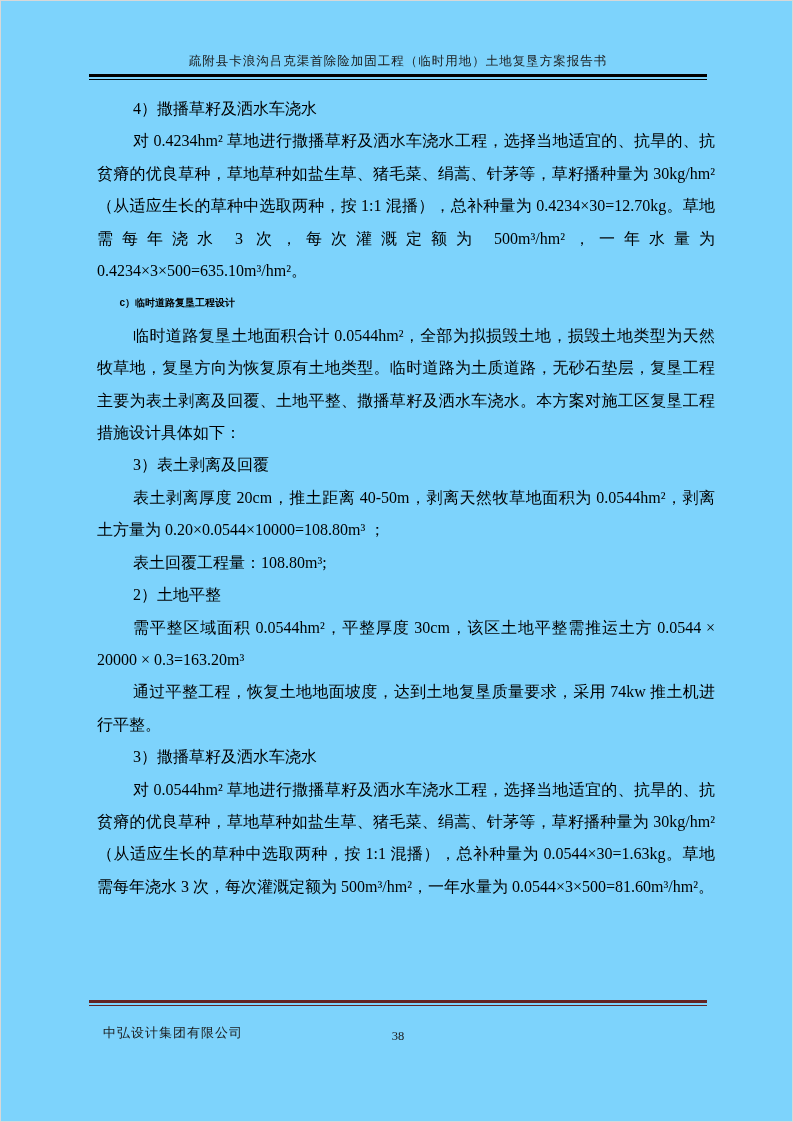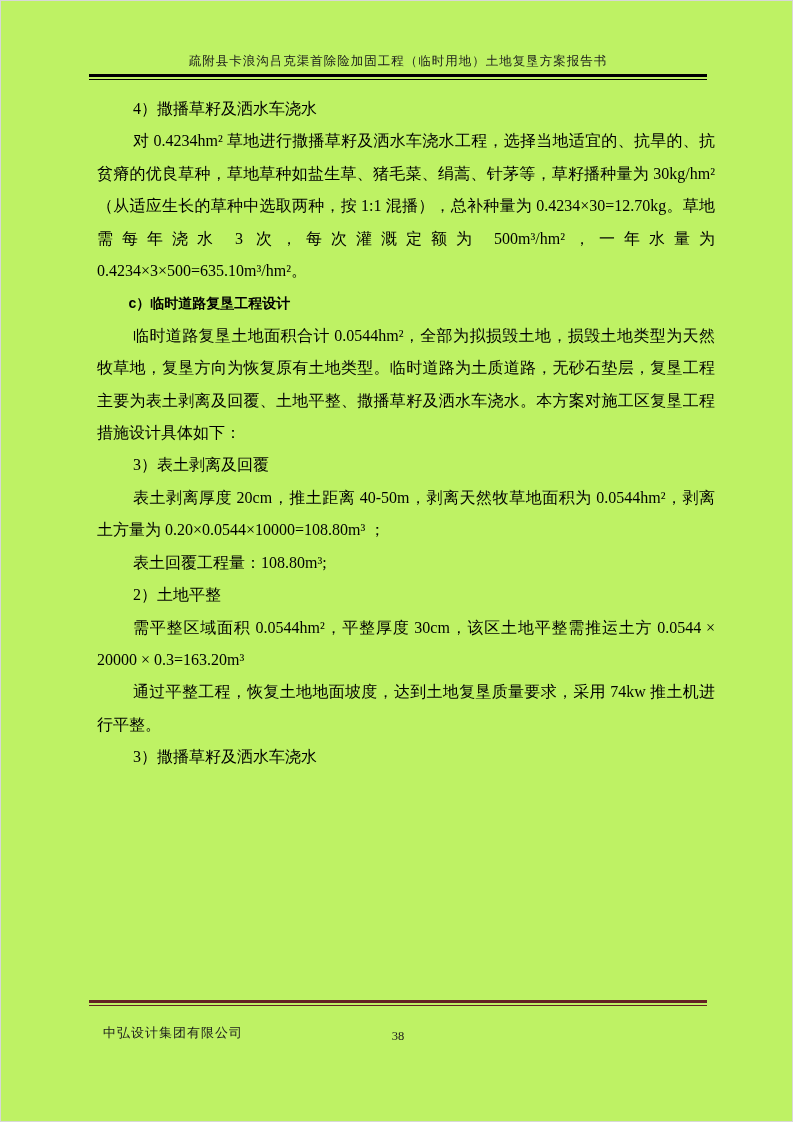--- a/index.html
+++ b/index.html
@@ -4,21 +4,21 @@
 <style>
   html, body {
     margin: 0;
     padding: 0;
     background: #ffffff;
   }
   .page {
     position: relative;
     width: 793px;
     height: 1122px;
-    background: #bef264;
+    background: #7dd3fc;
     box-sizing: border-box;
     border: 1px solid #d8d8d8;
     overflow: hidden;
     font-family: "Liberation Serif", "DejaVu Serif", serif;
     color: #000000;
     padding-left: 24px;
   }
 
   
   .header {
@@ -55,21 +55,21 @@
     line-height: 32.4px;
     text-align: justify;
   }
   .para {
     margin: 0;
     text-indent: 2.25em;
   }
   .para.heading {
     font-weight: bold;
     font-family: "Liberation Sans", "DejaVu Sans", sans-serif;
-    font-size: 14px;
+    font-size: 10px;
   }
   .para.sub {
     text-align: left;
   }
 
   
   .footer {
     position: absolute;
     top: 999px;
     left: 88px;
@@ -125,20 +125,21 @@
       <p class="para body">对 0.4234hm² 草地进行撒播草籽及洒水车浇水工程，选择当地适宜的、抗旱的、抗贫瘠的优良草种，草地草种如盐生草、猪毛菜、绢蒿、针茅等，草籽播种量为 30kg/hm²（从适应生长的草种中选取两种，按 1:1 混播），总补种量为 0.4234×30=12.70kg。草地需每年浇水 3 次，每次灌溉定额为 500m³/hm²，一年水量为 0.4234×3×500=635.10m³/hm²。</p>
       <p class="para heading">c）临时道路复垦工程设计</p>
       <p class="para body">临时道路复垦土地面积合计 0.0544hm²，全部为拟损毁土地，损毁土地类型为天然牧草地，复垦方向为恢复原有土地类型。临时道路为土质道路，无砂石垫层，复垦工程主要为表土剥离及回覆、土地平整、撒播草籽及洒水车浇水。本方案对施工区复垦工程措施设计具体如下：</p>
       <p class="para sub">3）表土剥离及回覆</p>
       <p class="para body">表土剥离厚度 20cm，推土距离 40-50m，剥离天然牧草地面积为 0.0544hm²，剥离土方量为 0.20×0.0544×10000=108.80m³ ；</p>
       <p class="para body">表土回覆工程量：108.80m³;</p>
       <p class="para sub">2）土地平整</p>
       <p class="para body">需平整区域面积 0.0544hm²，平整厚度 30cm，该区土地平整需推运土方 0.0544 × 20000 × 0.3=163.20m³</p>
       <p class="para body">通过平整工程，恢复土地地面坡度，达到土地复垦质量要求，采用 74kw 推土机进行平整。</p>
       <p class="para sub">3）撒播草籽及洒水车浇水</p>
+      <p class="para body">对 0.0544hm² 草地进行撒播草籽及洒水车浇水工程，选择当地适宜的、抗旱的、抗贫瘠的优良草种，草地草种如盐生草、猪毛菜、绢蒿、针茅等，草籽播种量为 30kg/hm²（从适应生长的草种中选取两种，按 1:1 混播），总补种量为 0.0544×30=1.63kg。草地需每年浇水 3 次，每次灌溉定额为 500m³/hm²，一年水量为 0.0544×3×500=81.60m³/hm²。</p>
     </div>
 
   <div class="footer">
     <div class="footer-rule">
       <div class="rule-thick"></div>
       <div class="rule-thin"></div>
     </div>
     <div class="footer-row">
       <span class="footer-company">中弘设计集团有限公司</span>
       <span class="footer-pagenum">38</span>

